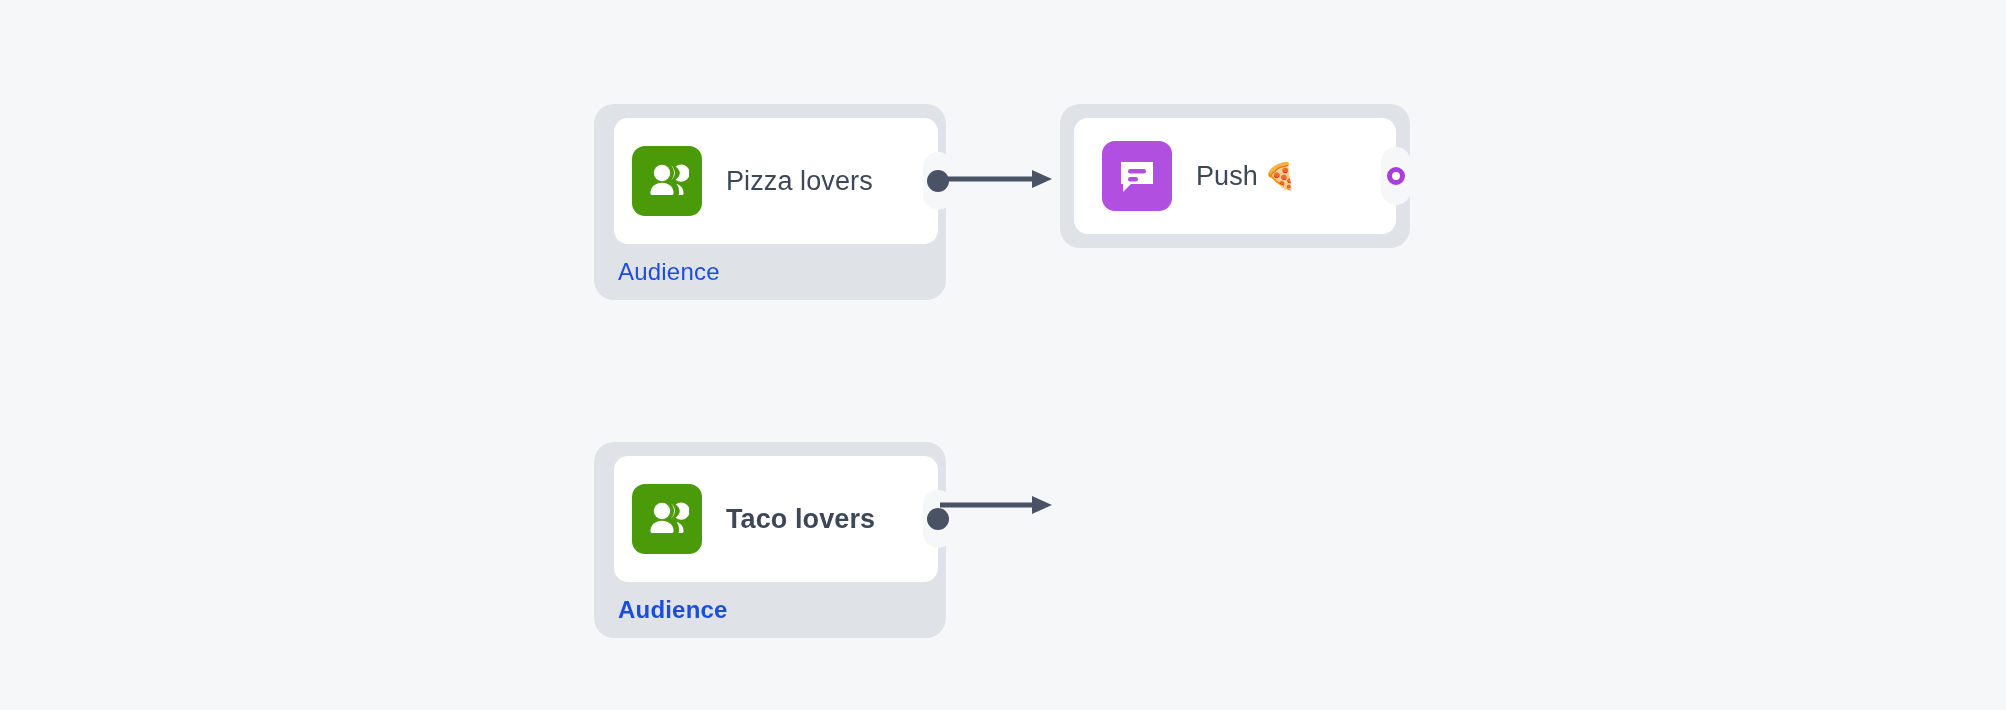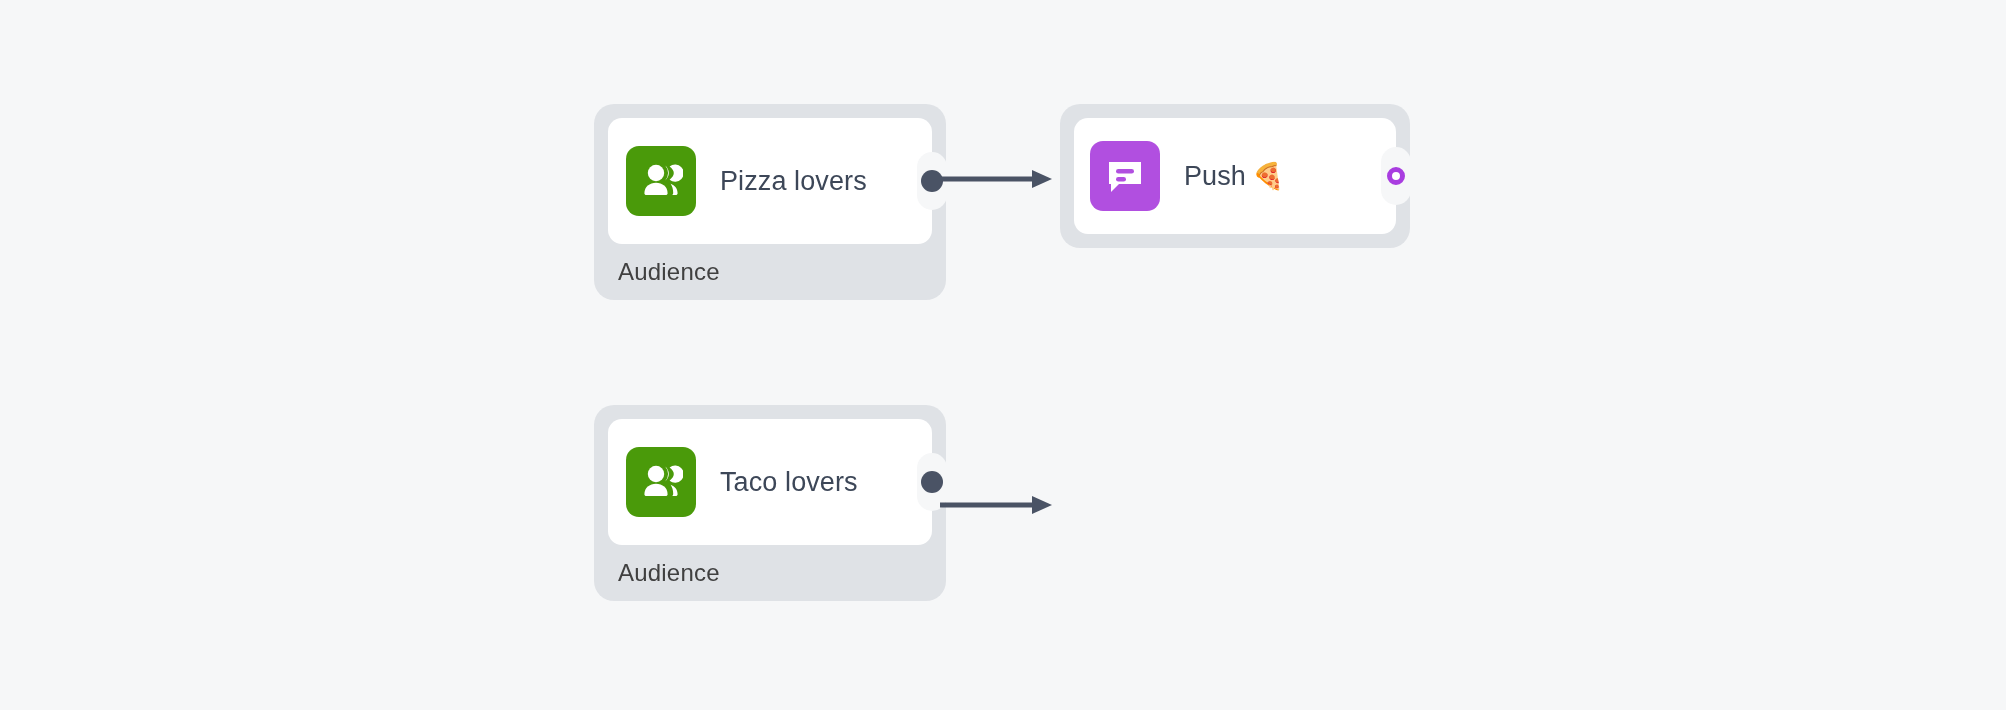--- a/index.html
+++ b/index.html
@@ -37,47 +37,48 @@
   .node-audience .card {
     position: relative;
     width: 100%;
     height: 126px;
     background: #ffffff;
     border-radius: 14px;
     display: flex;
     align-items: center;
     box-sizing: border-box;
     padding-left: 18px;
+    margin-left: 6px;
   }
   .node-audience .node-footer {
     height: 56px;
     display: flex;
     align-items: center;
     padding-left: 10px;
     font-size: 24px;
-    color: #404040;
+    color: #1d4ed8;
     letter-spacing: 0.2px;
   }
 
   
   .node-push {
     width: 350px;
     height: 144px;
     padding: 14px;
   }
   .node-push .card {
     position: relative;
     width: 100%;
     height: 100%;
     background: #ffffff;
     border-radius: 14px;
     display: flex;
     align-items: center;
     box-sizing: border-box;
-    padding-left: 16px;
+    padding-left: 28px;
   }
 
   
   .icon-tile {
     width: 70px;
     height: 70px;
     border-radius: 13px;
     flex: 0 0 auto;
     display: flex;
     align-items: center;
@@ -179,21 +180,21 @@
         </svg>
       </div>
       <div class="node-title">
         <span>Push</span><span class="emoji">🍕</span>
       </div>
       <div class="notch"></div>
       <div class="handle-ring"></div>
     </div>
   </div>
 
-  <div class="node node-audience" style="left:594px; top:405px;">
+  <div class="node node-audience" style="left:594px; top:442px;font-weight:bold;">
     <div class="card">
       <div class="icon-tile icon-audience">
         <svg width="44" height="44" viewBox="0 0 44 44" aria-hidden="true">
           <circle cx="17" cy="14" r="8.2" fill="#ffffff"></circle>
           <path d="M5.4 34.2c0-6.3 5.2-10.4 11.6-10.4s11.6 4.1 11.6 10.4c0 1.1-.8 1.9-1.9 1.9H7.3c-1.1 0-1.9-.8-1.9-1.9z" fill="#ffffff"></path>
           <path d="M26.2 6.6a9.4 9.4 0 0 1 0 14.8 11 11 0 0 0 0-14.8z" fill="#ffffff"></path>
           <path d="M30.6 7.5a8.6 8.6 0 1 1 0 13.2c2.6-1.9 4.2-4.3 4.2-6.6s-1.6-4.7-4.2-6.6z" fill="#ffffff"></path>
           <path d="M31.6 24.8c4.2 1.6 7 4.9 7 9.4 0 1.1-.8 1.9-1.9 1.9h-3.4c.6-.6.9-1.3.9-2.1 0-3.7-1-6.8-2.6-9.2z" fill="#ffffff"></path>
         </svg>
       </div>

